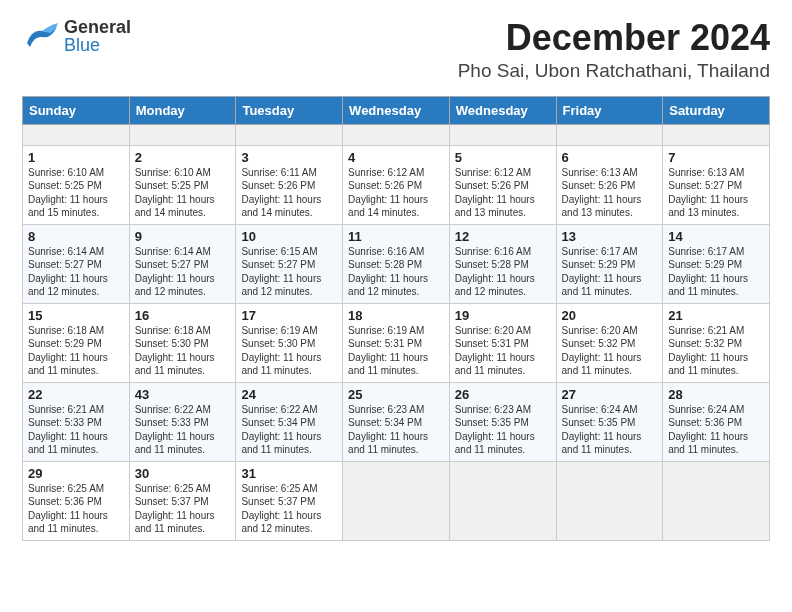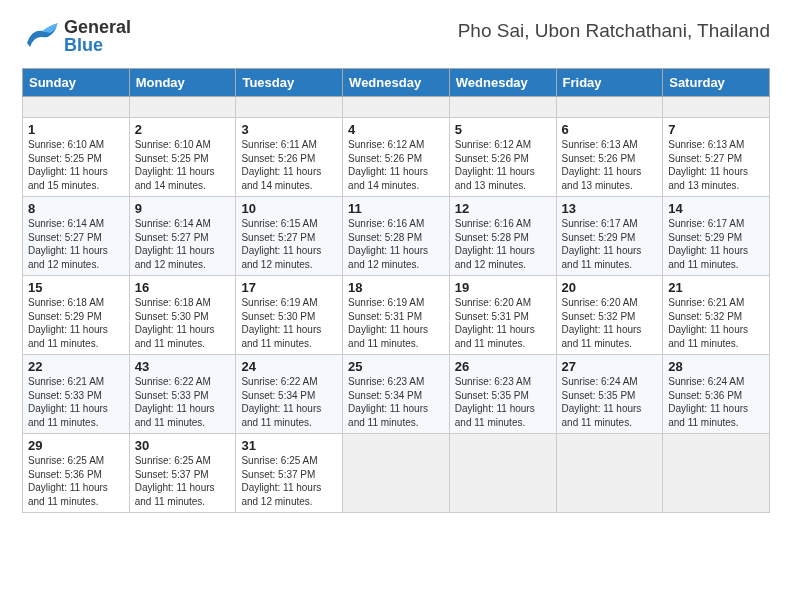--- a/index.html
+++ b/index.html
@@ -99,27 +99,28 @@
     <div class="logo">
       <div class="logo-wrap">
         <svg width="38" height="30" viewBox="0 0 38 30">
           <path d="M5 22 Q10 8 20 10 Q28 12 35 5 Q30 18 20 16 Q12 15 8 26 Z" fill="#2a7abf"></path>
           <path d="M20 10 Q28 4 36 2 Q33 10 28 12 Z" fill="#5ab0f0"></path>
         </svg>
         <div>
           <div style="font-size:18px;font-weight:bold;color:#333;line-height:1">
             <span>General</span>
           </div>
-          <div style="font-size:18px;font-weight:bold;color:#2a7abf;line-height:1">
+          <div style="font-size:18px;font-weight:normal;color:#2a7abf;line-height:1">
             <span>Blue</span>
           </div>
         </div>
       </div>
     </div>
     <div class="title-block">
+      <div class="main-title">December 2024</div>
       <div class="subtitle">Pho Sai, Ubon Ratchathani, Thailand</div>
     </div>
   </div>
 
   <table class="calendar">
     <thead>
       <tr>
         <th>Sunday</th>
         <th>Monday</th>
         <th>Tuesday</th>

